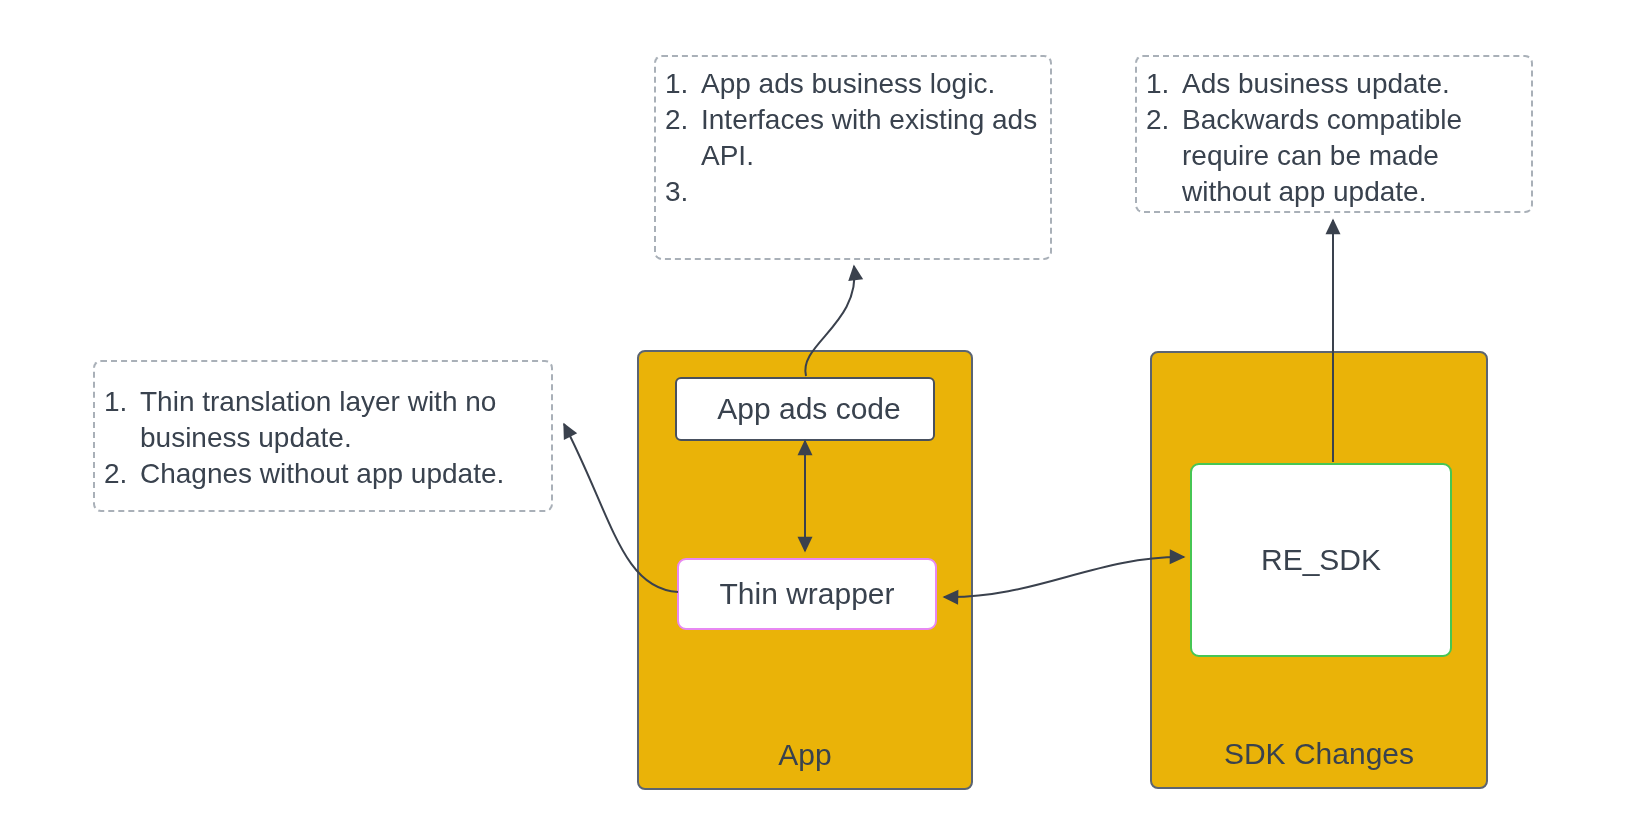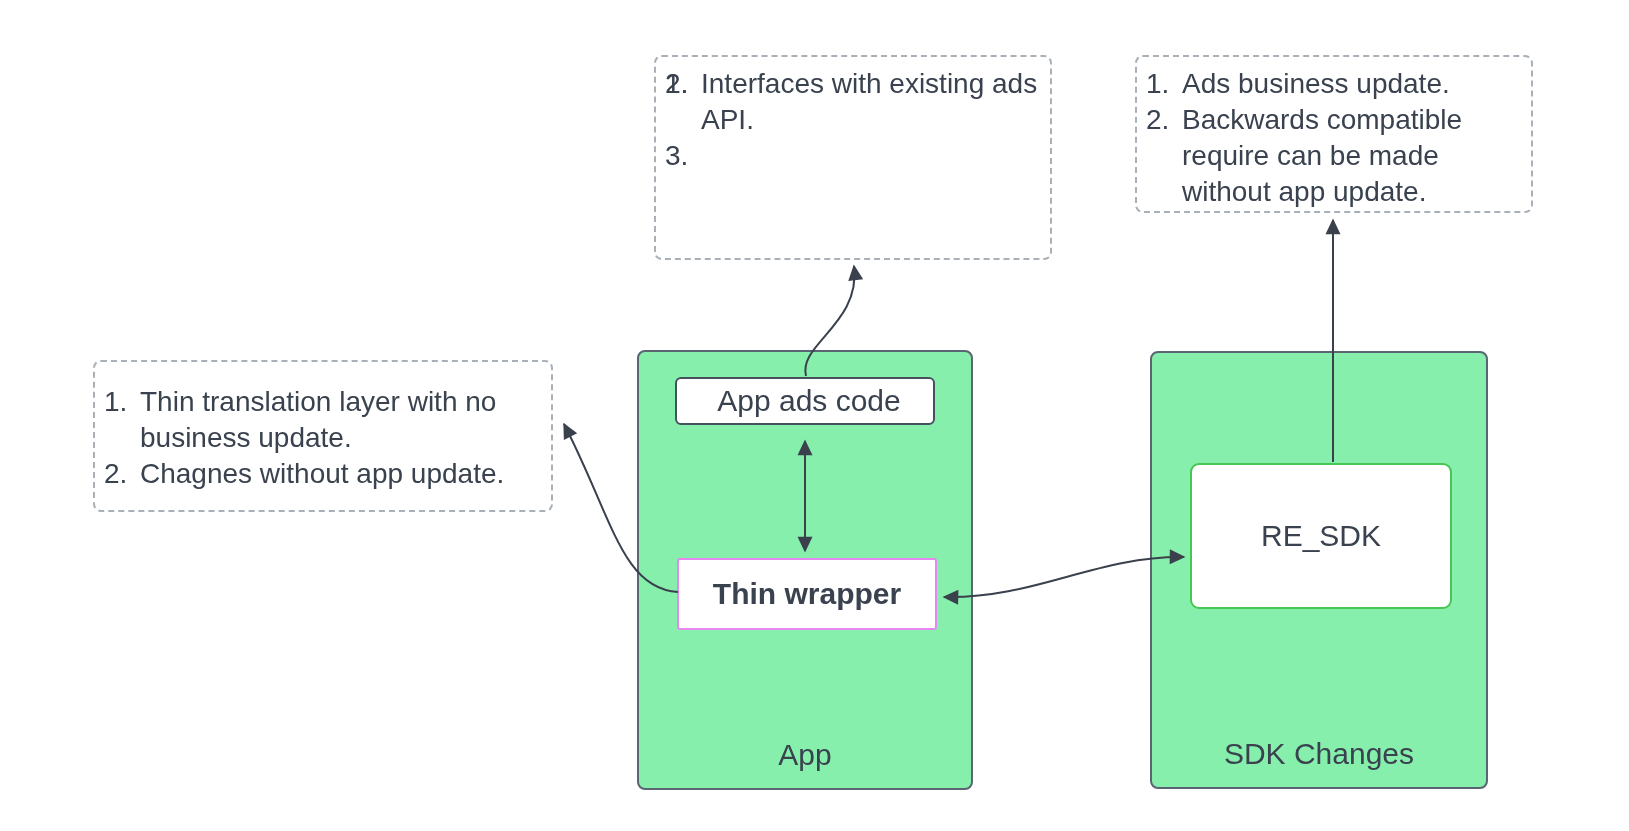--- a/index.html
+++ b/index.html
@@ -38,21 +38,21 @@
     left: 2px;
     top: 0;
   }
   #note-wrapper { padding-top: 22px; }
 
   
   .container-box {
     position: absolute;
     border: 2px solid #5b6472;
     border-radius: 8px;
-    background: #86efac;
+    background: #eab308;
     box-sizing: border-box;
   }
   .container-label {
     position: absolute;
     bottom: 16px;
     left: 0;
     width: 100%;
     text-align: center;
     font-size: 30px;
     color: #39424e;
@@ -69,22 +69,21 @@
     font-size: 30px;
     color: #39424e;
     z-index: 2;
   }
   #node-app-ads-code {
     border: 2px solid #47505e;
     border-radius: 6px;
   }
   #node-thin-wrapper {
     border: 2px solid #e788f2;
-    border-radius: 3px;
-    font-weight: bold;
+    border-radius: 9px;
   }
   #node-re-sdk {
     border: 2px solid #46c654;
     border-radius: 9px;
   }
 
   
   #connectors {
     position: absolute;
     left: 0;
@@ -101,20 +100,21 @@
   }
 </style>
 </head>
 <body>
 
 <div id="canvas">
 
   <div class="note" id="note-app-ads" style="left:654px; top:55px; width:398px; height:205px;">
     <div class="li">
       <span class="num">1.</span>
+      <span>App ads business logic.</span>
     </div>
     <div class="li">
       <span class="num">2.</span>
       <span>Interfaces with existing ads API.</span>
     </div>
     <div class="li">
       <span class="num">3.</span>
     </div>
   </div>
 
@@ -141,29 +141,29 @@
   </div>
 
   <div class="container-box" id="container-app" style="left:637px; top:350px; width:336px; height:440px;">
     <div class="container-label">App</div>
   </div>
 
   <div class="container-box" id="container-sdk-runtime" style="left:1150px; top:351px; width:338px; height:438px;">
     <div class="container-label">SDK Changes</div>
   </div>
 
-  <div class="node" id="node-app-ads-code" style="left:675px; top:377px; width:260px; height:48px;padding-left:8px;">
+  <div class="node" id="node-app-ads-code" style="left:675px; top:377px; width:260px; height:64px;padding-left:8px;">
     <span>App ads code</span>
   </div>
 
   <div class="node" id="node-thin-wrapper" style="left:677px; top:558px; width:260px; height:72px;">
     <span>Thin wrapper</span>
   </div>
 
-  <div class="node" id="node-re-sdk" style="left:1190px; top:463px; width:262px; height:146px;">
+  <div class="node" id="node-re-sdk" style="left:1190px; top:463px; width:262px; height:194px;">
     <span>RE_SDK</span>
   </div>
 
   <svg id="connectors" viewBox="0 0 1629 831">
     <defs>
       <marker id="arrow" viewBox="0 0 12 12" refX="10.5" refY="6" markerWidth="9" markerHeight="9" orient="auto-start-reverse">
         <path d="M1,1 L11.5,6 L1,11 z" fill="#3a414d"></path>
       </marker>
     </defs>
 

